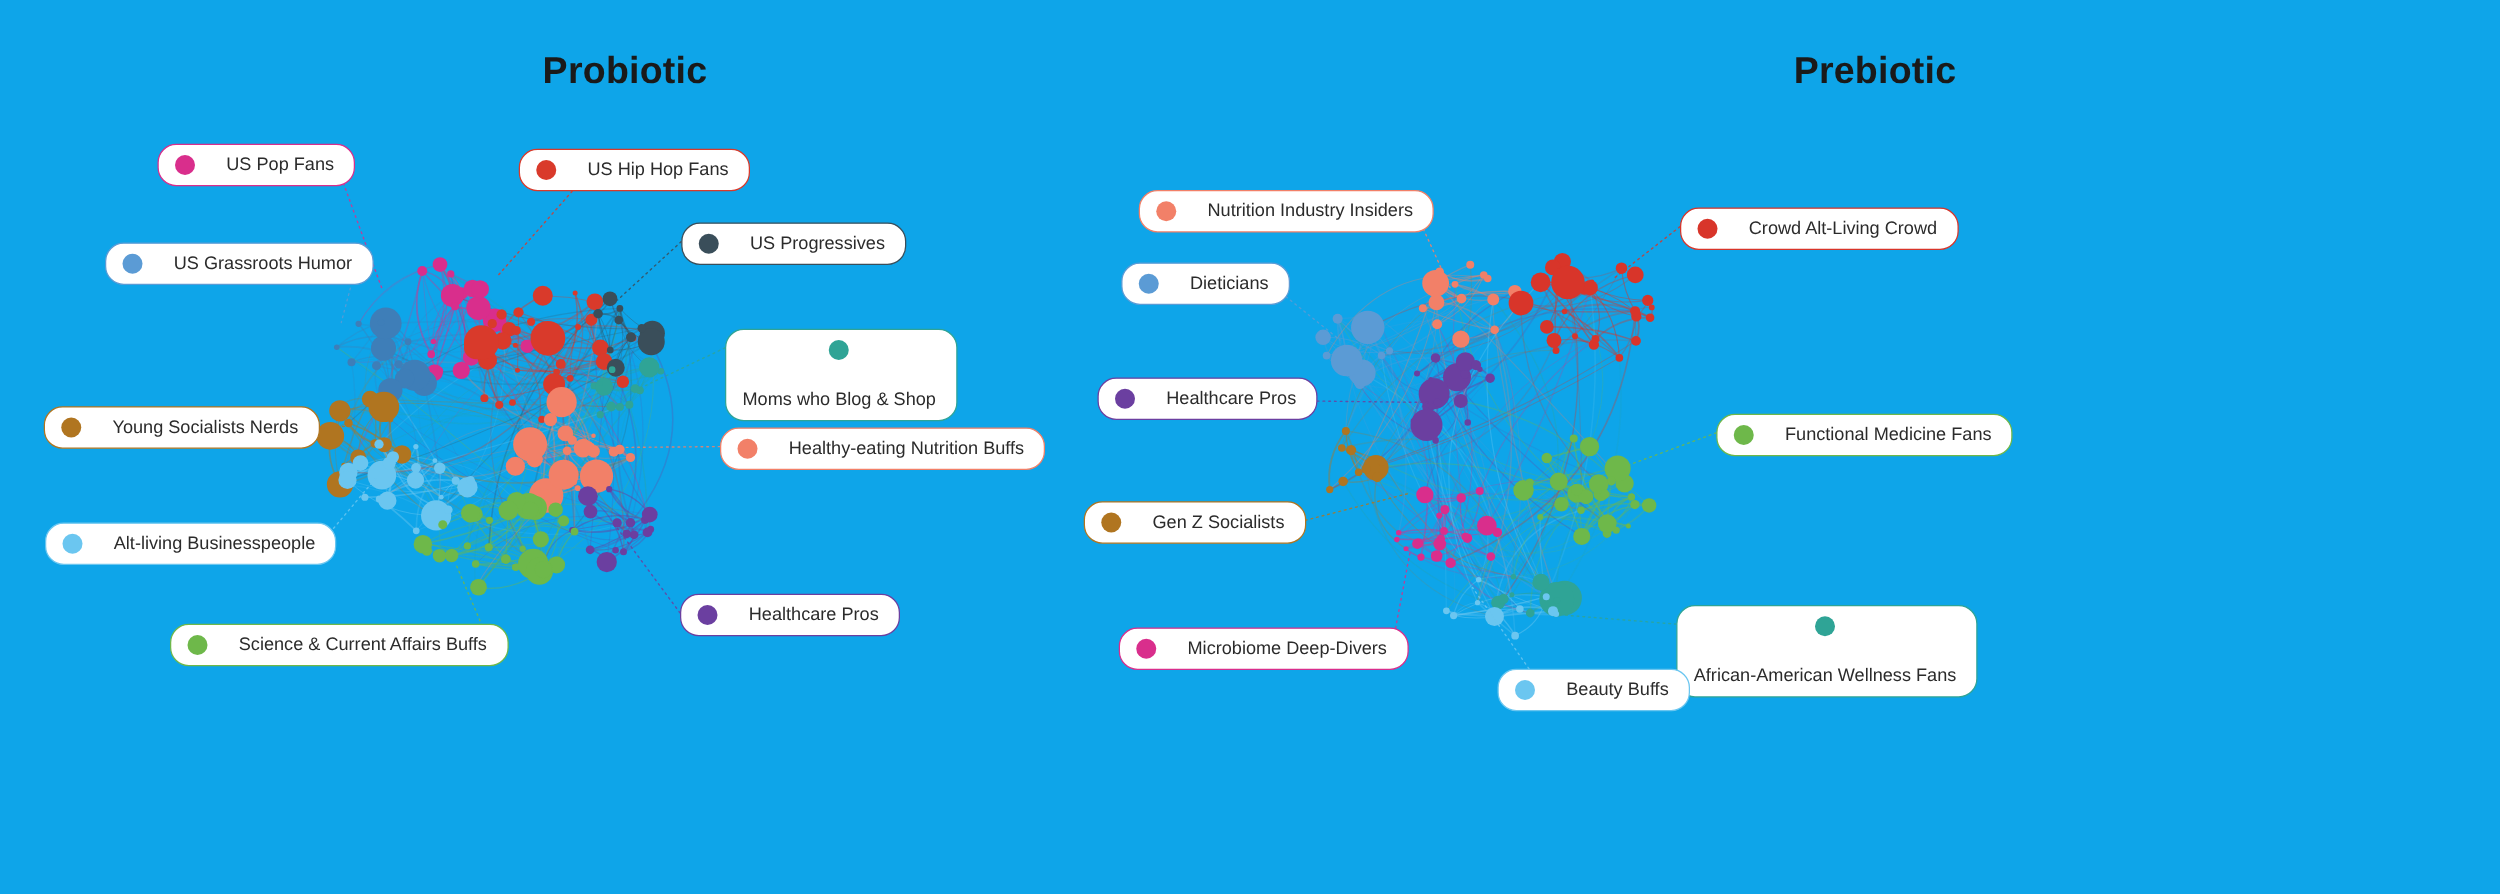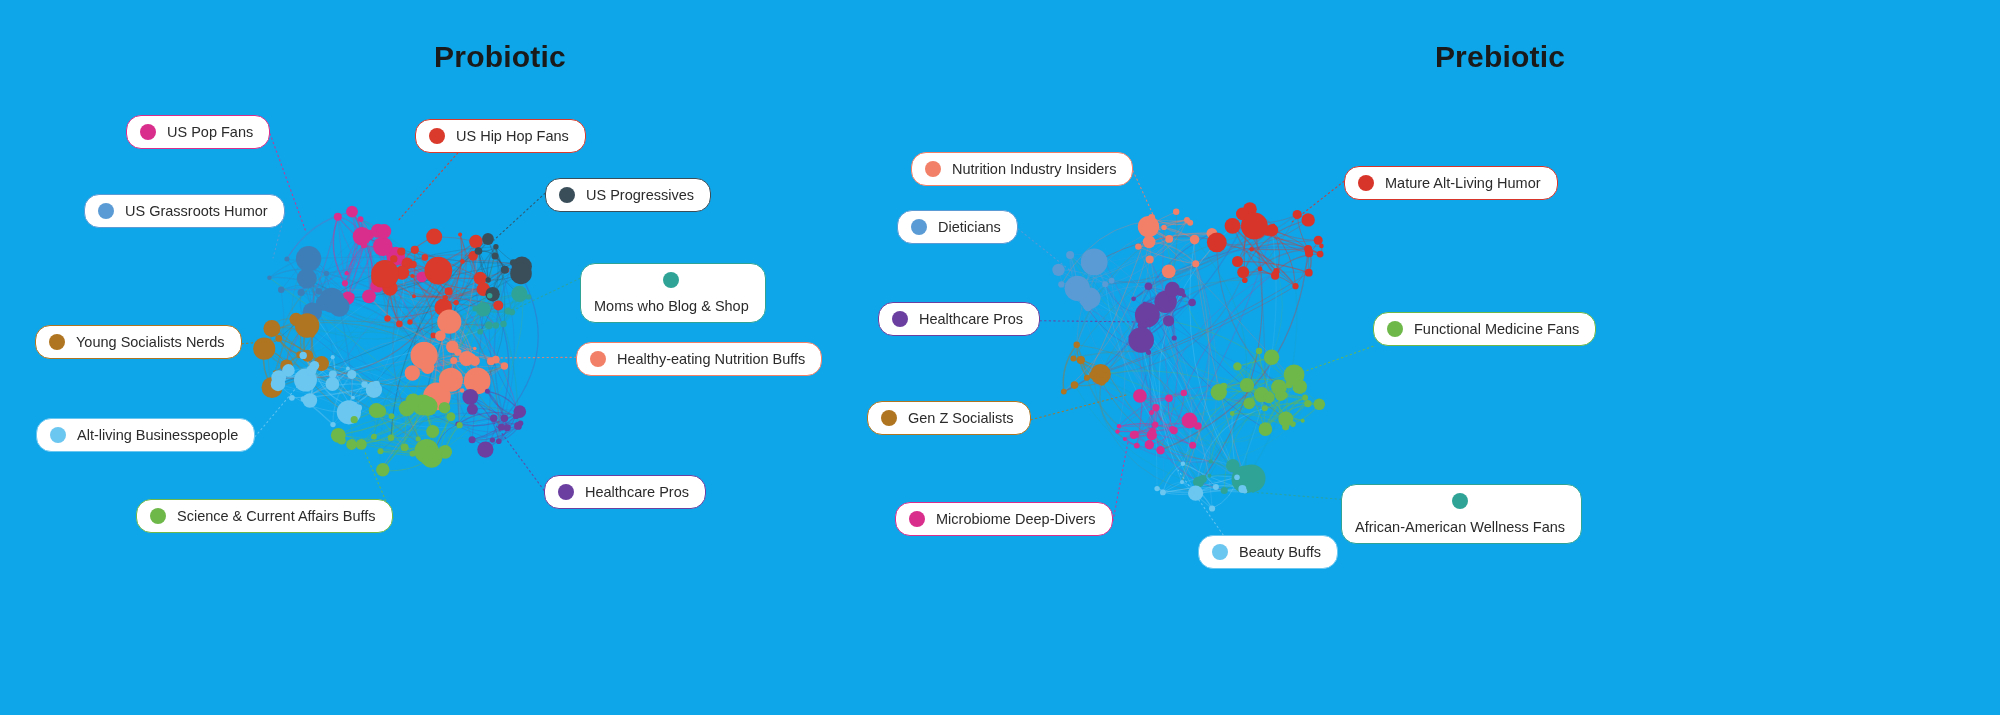--- a/index.html
+++ b/index.html
@@ -13,21 +13,21 @@
   #panel-probiotic{left:0;}
   #panel-prebiotic{left:1000px;}
   .panel-title{
     position:absolute;top:40px;left:0;width:1000px;text-align:center;
     font-size:30px;font-weight:700;letter-spacing:.2px;color:#1a1a1a;
     font-family:"Liberation Sans", sans-serif;
   }
   .net-svg{position:absolute;top:0;left:0;width:1000px;height:715px;}
   .label-layer{position:absolute;top:0;left:0;width:1000px;height:715px;}
   .lbl{
-    position:absolute;display:inline-flex;align-items:center;gap:11px;
+    position:absolute;display:inline-flex;align-items:center;gap:25px;
     border:1.6px solid #888;border-radius:15px;background:#ffffff;
     padding:8px 16px 8px 13px;
     font-size:14.5px;line-height:1;white-space:nowrap;color:#2b2b2b;
     box-sizing:border-box;
   }
   .lbl .swatch{
     width:16px;height:16px;border-radius:50%;flex:0 0 auto;display:block;
   }
   .lbl .txt{display:block;}
 </style>
@@ -1307,31 +1307,31 @@
           <line x1="223.2" y1="535" x2="178" y2="470" stroke="#6BC6F0" stroke-width="1.1" stroke-opacity="0.85" stroke-dasharray="1.4 3.2" stroke-linecap="round"></line>
         </g>
       </svg>
     <div class="label-layer" id="labels-prebiotic">
         <div class="lbl" style="left: -89px; top: 152px; border-color: rgb(242, 128, 104);">
           <span class="swatch" style="background: rgb(242, 128, 104);"></span>
           <span class="txt">Nutrition Industry Insiders</span>
         </div>
         <div class="lbl" style="left: 344px; top: 166px; border-color: rgb(216, 53, 42);">
           <span class="swatch" style="background: rgb(216, 53, 42);"></span>
-          <span class="txt">Mature Alt-Living Humor</span>
+          <span class="txt">Crowd Alt-Living Crowd</span>
         </div>
         <div class="lbl" style="left: -103px; top: 210px; border-color: rgb(91, 155, 213);">
           <span class="swatch" style="background: rgb(91, 155, 213);"></span>
           <span class="txt">Dieticians</span>
         </div>
         <div class="lbl" style="left: -122px; top: 302px; border-color: rgb(107, 63, 160);">
           <span class="swatch" style="background: rgb(107, 63, 160);"></span>
           <span class="txt">Healthcare Pros</span>
         </div>
-        <div class="lbl" style="left: 373px; top: 312px; border-color: rgb(110, 184, 74); justify-content: space-between;">
+        <div class="lbl" style="left: 373px; top: 331px; border-color: rgb(110, 184, 74); justify-content: space-between;">
           <span class="swatch" style="background: rgb(110, 184, 74);"></span>
           <span class="txt">Functional Medicine Fans</span>
         </div>
         <div class="lbl" style="left: -133px; top: 401px; border-color: rgb(176, 117, 32); align-items: center;">
           <span class="swatch" style="background: rgb(176, 117, 32);"></span>
           <span class="txt">Gen Z Socialists</span>
         </div>
         <div class="lbl" style="left: -105px; top: 502px; border-color: rgb(217, 46, 140);">
           <span class="swatch" style="background: rgb(217, 46, 140);"></span>
           <span class="txt">Microbiome Deep-Divers</span>

